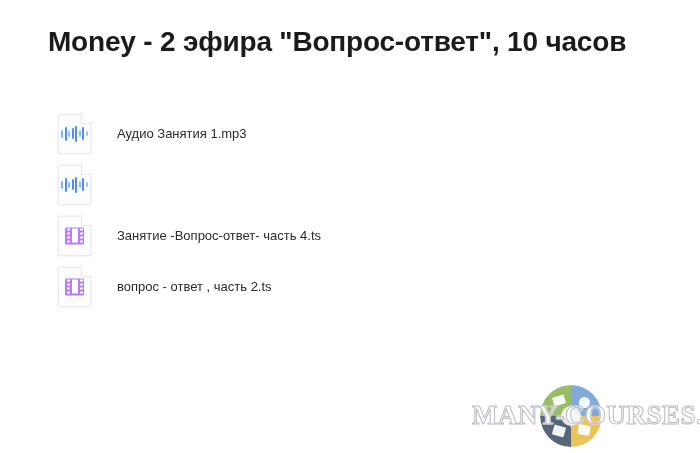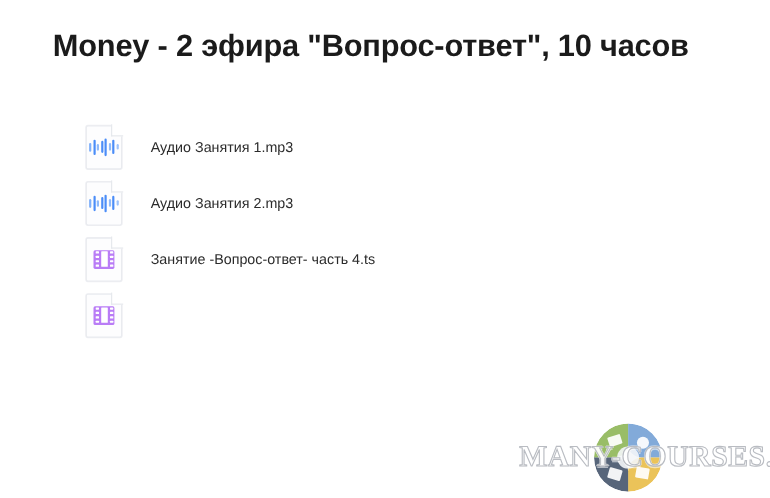--- a/index.html
+++ b/index.html
@@ -34,21 +34,20 @@
   .file-list {
     position: absolute;
     left: 58px;
     top: 108px;
     width: 420px;
   }
   .file-row {
     display: flex;
     align-items: center;
     height: 51px;
-    margin-left: 20px;
   }
   .file-icon {
     width: 33px;
     height: 40px;
     position: relative;
     flex: 0 0 auto;
   }
   .file-icon .sheet {
     position: absolute;
     inset: 0;
@@ -259,21 +258,20 @@
             <i></i>
             <i></i>
             <i></i>
             <i></i>
             <i></i>
             <i></i>
             <i></i>
           </div>
       </div>
     </div>
-    <div class="file-name">Аудио Занятия 2.mp3</div>
   </div>
 
   <div class="file-row">
     <div class="file-icon">
       <div class="sheet"></div>
       <div class="fold"></div>
       <div class="glyph">
         <div class="film">
           <div class="holes">
               <span></span>
@@ -309,20 +307,21 @@
           <div class="mid"></div>
           <div class="holes">
               <span></span>
               <span></span>
               <span></span>
               <span></span>
             </div>
         </div>
       </div>
     </div>
+    <div class="file-name">вопрос - ответ , часть 2.ts</div>
   </div>
 
 </div>
 
 <div class="watermark">
   <div class="wm-logo">
     <div class="q q1"></div>
     <div class="q q2"></div>
     <div class="q q3"></div>
     <div class="q q4"></div>

